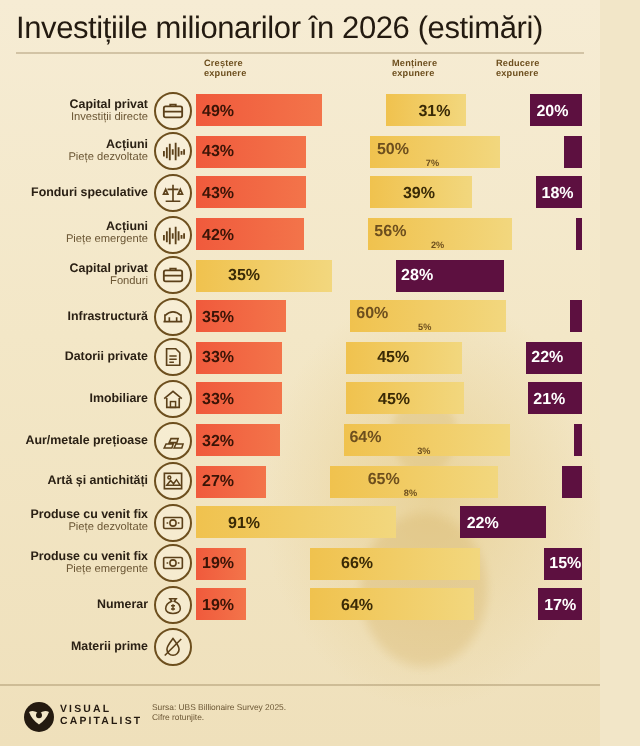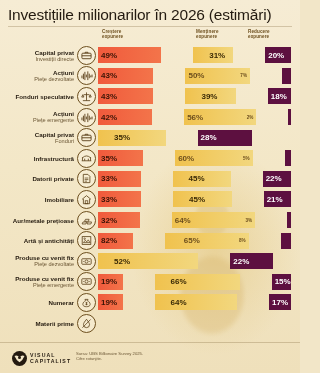--- a/index.html
+++ b/index.html
@@ -65,21 +65,21 @@
   .seg.s1{background:linear-gradient(90deg,#f05a3c,#f3744a);}
   .seg.s2{background:linear-gradient(90deg,#f0c24e,#f2d77e);}
   .seg.s3{background:#5d1040;}
   .seg span{
     font-size:8px;font-weight:bold;white-space:nowrap;
   }
   .seg.s1 span{color:#3a1406;padding-left:3px;}
   .seg.s2 span{color:#3a2a06;padding-left:16px;}
   .seg.s3 span{color:#ffffff;padding-left:3px;}
   .seg.tiny span{font-size:4.6px;}
-  .seg.outside{justify-content:flex-end;}
+  .seg.outside{justify-content:flex-end;flex-direction:column;}
   .seg.outside span{padding-right:3px;padding-left:0;color:#6d4f1e;}
   .footer{
     position:absolute;left:0;right:0;bottom:0;height:30px;
     border-top:1px solid rgba(120,95,50,.28);
   }
   .logo{position:absolute;left:12px;top:8px;display:flex;align-items:center;gap:3px;}
   .logo-mark{
     width:15px;height:15px;border-radius:50%;background:#241a10;
     display:flex;align-items:center;justify-content:center;
   }
@@ -310,21 +310,21 @@
         </div>
         <div class="ico">
           <svg width="11" height="11" viewBox="0 0 12 12">
             <rect x="1.3" y="1.8" width="9.4" height="8.4" fill="none" stroke="currentColor" stroke-width="0.9"></rect>
             <path d="M2.6 8.3l2.1-2.6 1.6 1.8 1.6-2.2 2 3z" fill="none" stroke="currentColor" stroke-width="0.8"></path>
             <circle cx="4" cy="4.1" r="0.8" fill="none" stroke="currentColor" stroke-width="0.8"></circle>
           </svg>
         </div>
         <div class="bar">
           <div class="seg s1" style="width:27%">
-            <span>82%</span>
+            <span>27%</span>
           </div>
           <div class="seg s2 outside" style="width:65%">
             <span style="margin-right: auto; padding-left: 19px;">65%</span>
             <span style="font-size: 4.6px; color: rgb(109, 79, 30); padding-right: 3px;">8%</span>
           </div>
           <div class="seg s3 tiny outside" style="width:8%"></div>
         </div>
       </div>
       <div class="row">
         <div class="lbl">
@@ -333,21 +333,21 @@
         </div>
         <div class="ico">
           <svg width="11" height="11" viewBox="0 0 12 12">
             <rect x="0.9" y="3" width="10.2" height="6" rx="0.7" fill="none" stroke="currentColor" stroke-width="0.9"></rect>
             <circle cx="6" cy="6" r="1.7" fill="none" stroke="currentColor" stroke-width="0.85"></circle>
             <path d="M2.5 6h0.9M8.6 6h0.9" stroke="currentColor" stroke-width="0.85"></path>
           </svg>
         </div>
         <div class="bar">
           <div class="seg s2" style="width:52%">
-            <span>52%</span>
+            <span>91%</span>
           </div>
           <div class="seg s3" style="width:22%">
             <span>22%</span>
           </div>
         </div>
       </div>
       <div class="row">
         <div class="lbl">
           <span class="l1">Produse cu venit fix</span>
           <span class="l2">Piețe emergente</span>

